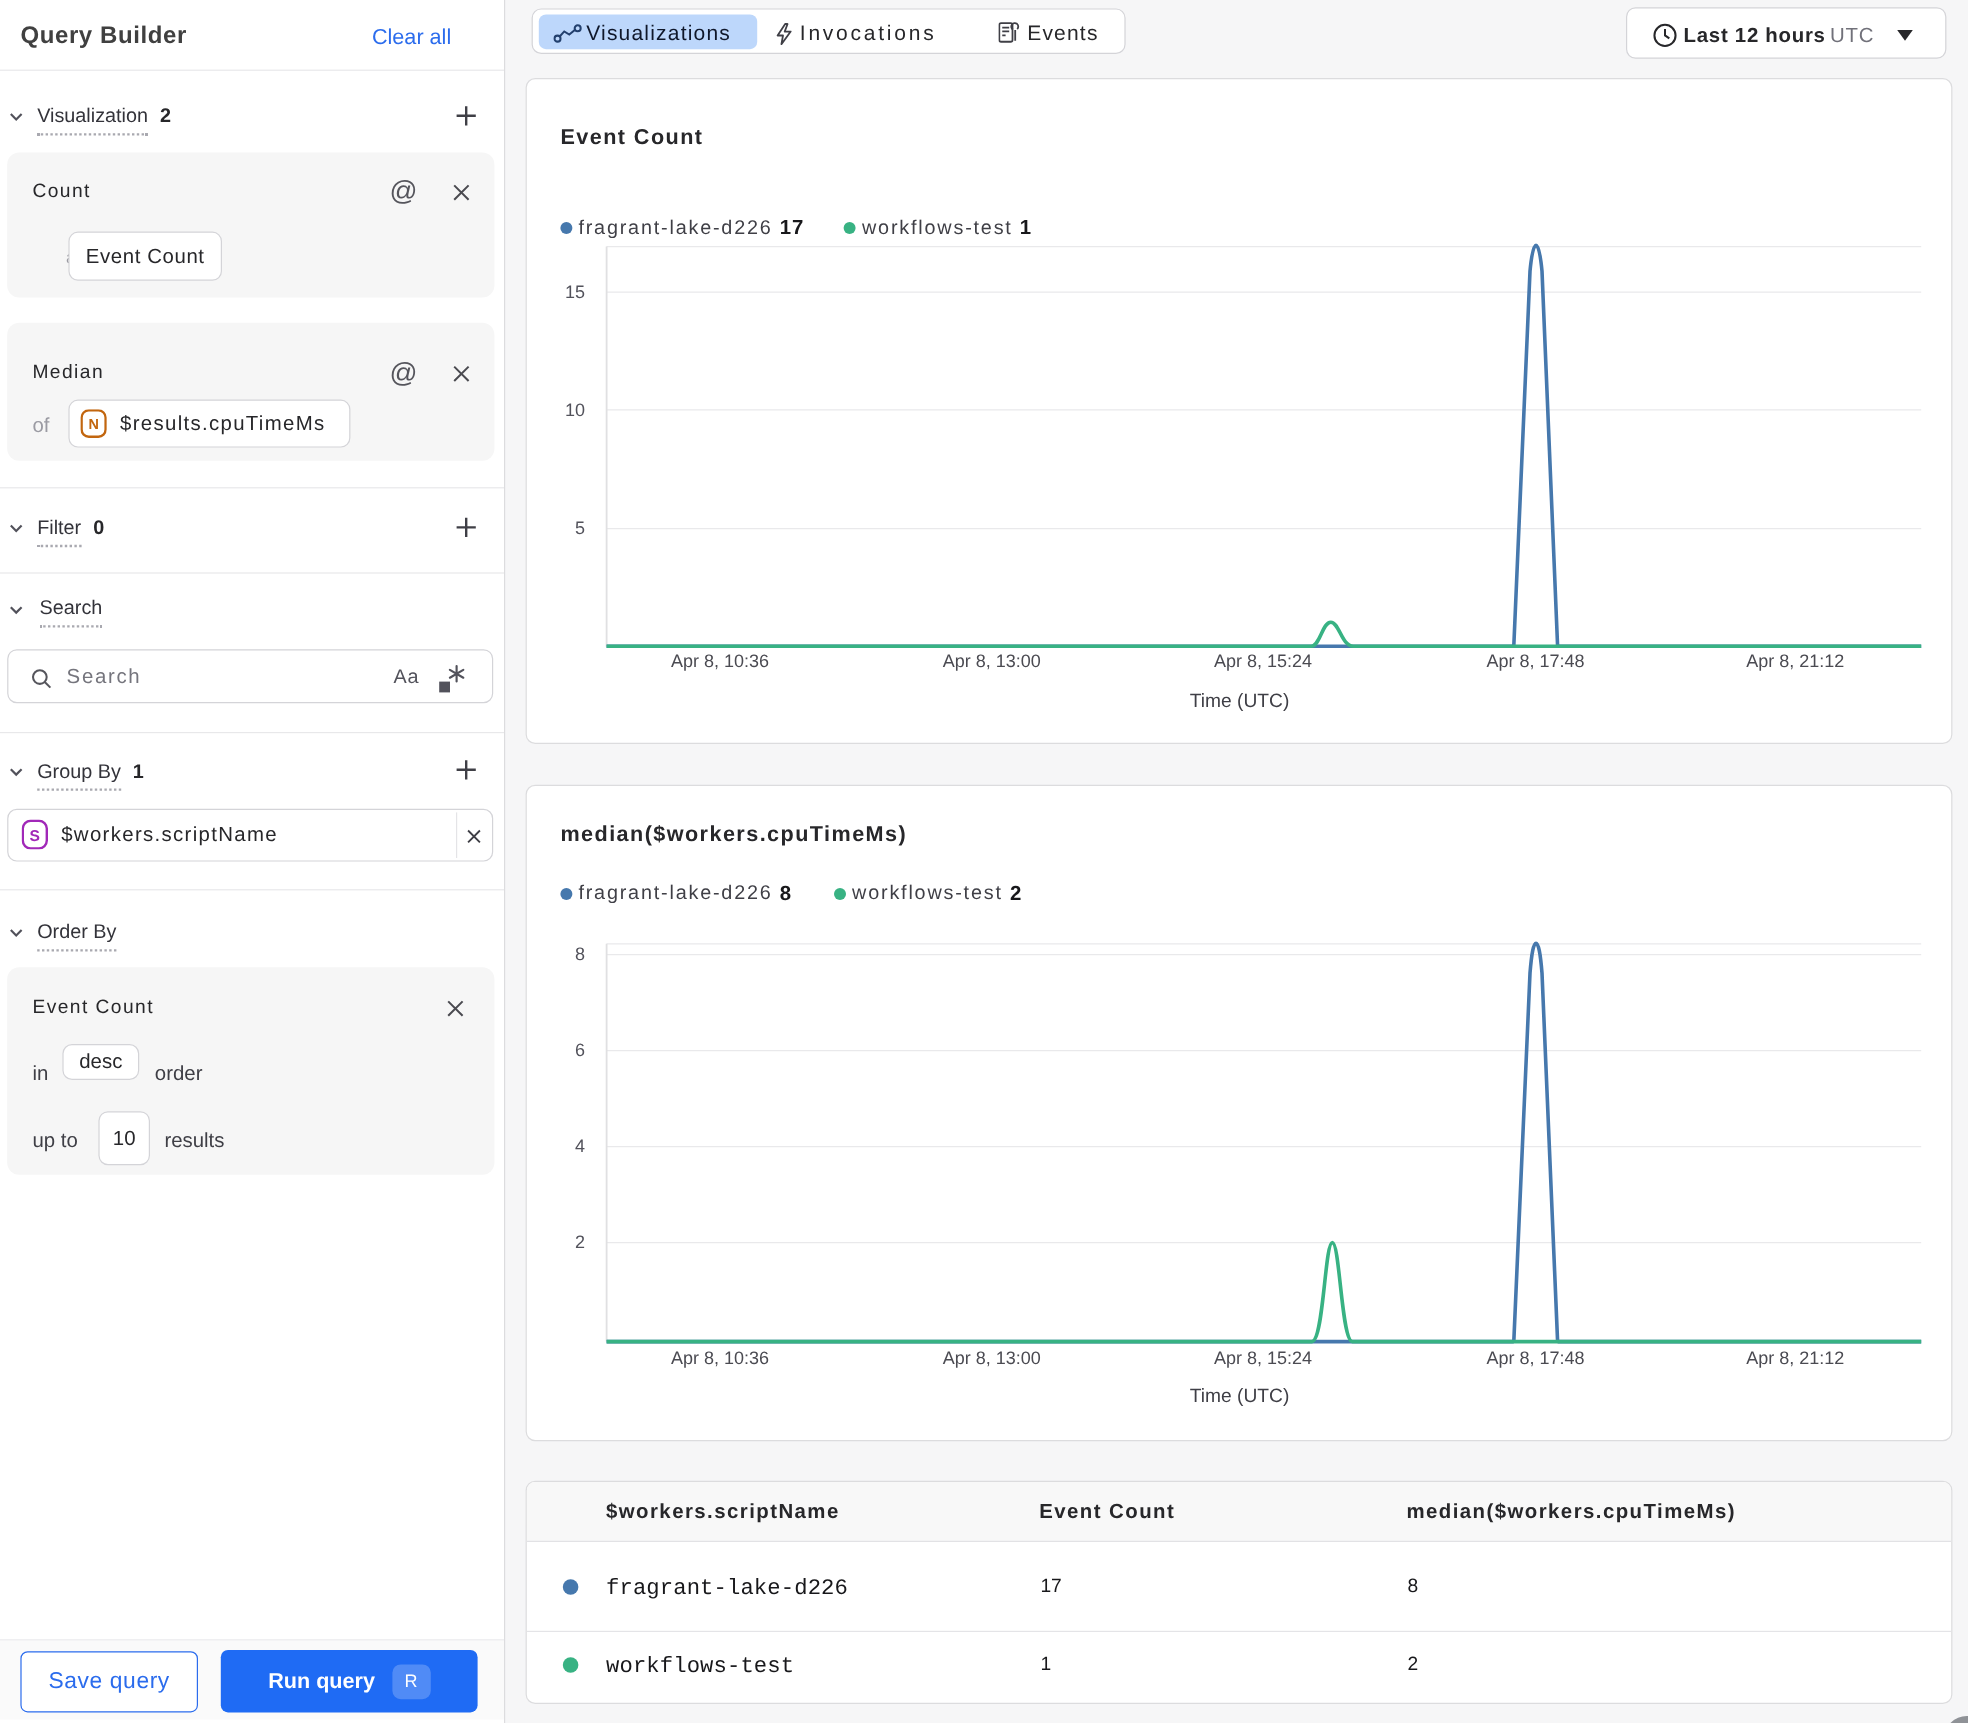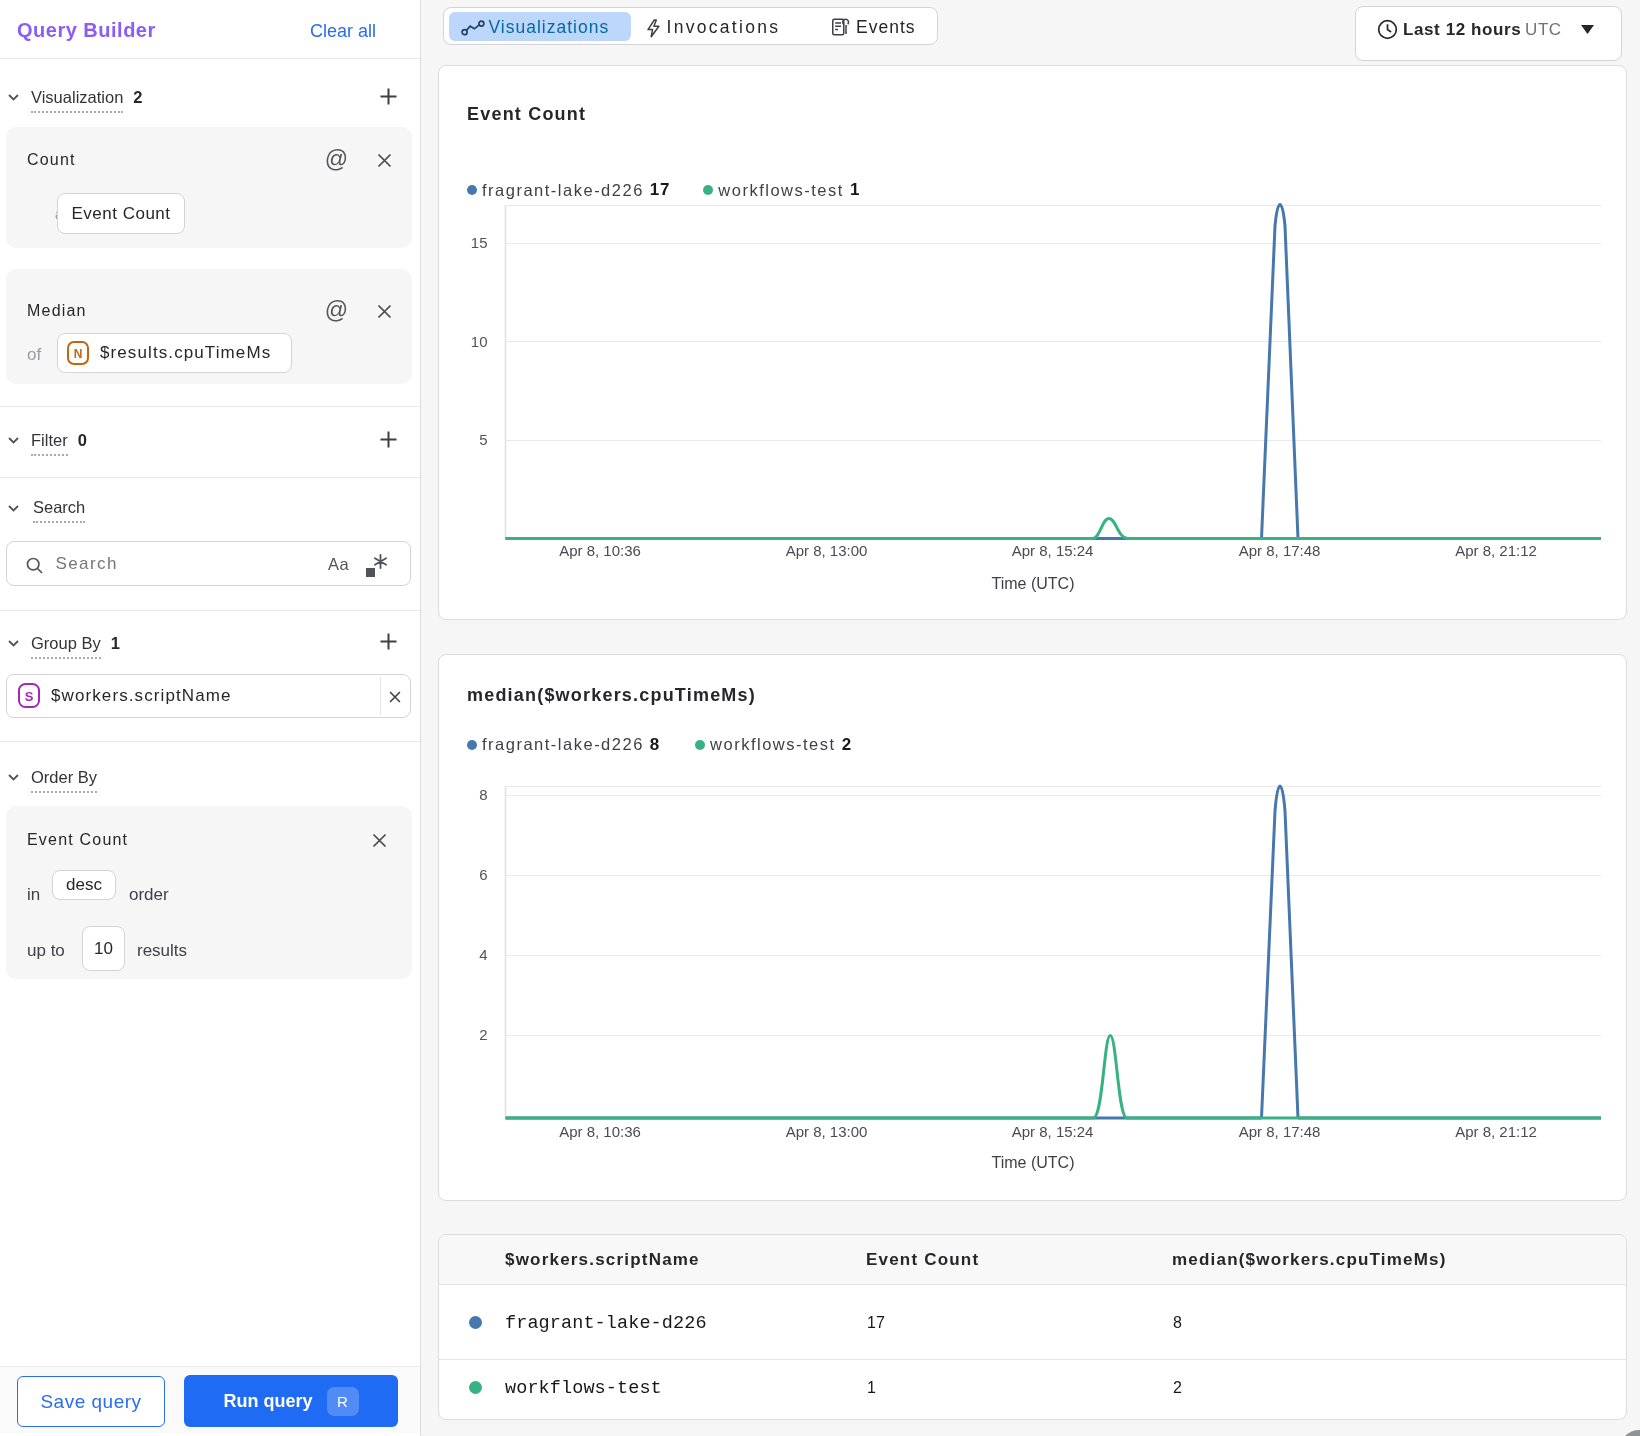--- a/index.html
+++ b/index.html
@@ -2,21 +2,21 @@
 <html><head>
 <meta charset="utf-8">
 <style>
 * { margin:0; padding:0; box-sizing:border-box; }
 html,body { width:1640px; height:1436px; overflow:hidden; }
 body { font-family:"Liberation Sans", sans-serif; background:#f6f6f7; color:#27272a; position:relative; }
 .abs { position:absolute; }
 
 #sidebar { position:absolute; left:0; top:0; width:421px; height:1436px; background:#fff; border-right:1px solid #dcdcde; }
 #sbheader { position:absolute; left:0; top:0; width:420px; height:59px; border-bottom:1px solid #e8e8ea; }
-#sbheader .title { position:absolute; left:17px; top:19px; font-size:20px; font-weight:700; color:#8b5cf6; letter-spacing:0.5px;}
+#sbheader .title { position:absolute; left:17px; top:19px; font-size:20px; font-weight:700; color:#404040; letter-spacing:0.5px;}
 #sbheader .clear { position:absolute; right:44px; top:21px; font-size:18px; color:#2b6ced; }
 .sec-border { position:absolute; left:0; width:420px; border-top:1px solid #e8e8ea; }
 .sec-head { position:absolute; font-size:16.5px; color:#33333a; }
 .sec-head .lbl { border-bottom:2px dotted #a9a9b0; padding-bottom:5px; }
 .sec-head .cnt { font-weight:700; color:#27272a; margin-left:10px; }
 .chev { position:absolute; left:7px; width:13px; height:13px; }
 .plus { position:absolute; right:22px; width:19px; height:19px; }
 .card { position:absolute; left:6px; width:406px; background:#f6f6f6; border-radius:10px; }
 .card .ttl { position:absolute; left:21px; font-size:16px; font-weight:500; color:#27272a; letter-spacing:1.2px; }
 .card .at { position:absolute; right:64px; font-size:23px; color:#55555c; }
@@ -27,21 +27,21 @@
 
 #sbfooter { position:absolute; left:0; top:1366px; width:420px; height:67px; background:#fafafa; border-top:1px solid #ececee; }
 #savebtn { position:absolute; left:17px; top:9px; width:148px; height:51px; border:1px solid #2b6ced; border-radius:6px; background:#fff; color:#2b6ced; font-size:19px; letter-spacing:0.5px; display:flex; align-items:center; justify-content:center; }
 #runbtn { position:absolute; left:184px; top:8px; width:214px; height:52px; border-radius:6px; background:#1f6bf4; color:#fff; font-size:18px; font-weight:600; display:flex; align-items:center; justify-content:center; gap:14px; }
 #runbtn .kbd { display:inline-flex; width:32px; height:29px; background:rgba(255,255,255,0.22); border-radius:7px; align-items:center; justify-content:center; font-size:15px; font-weight:400; }
 
 #main { position:absolute; left:421px; top:0; width:1219px; height:1436px; }
 #tabbar { position:absolute; left:22px; top:7px; width:495px; height:38px; background:#fff; border:1px solid #d4d4d8; border-radius:8px; }
 #pill { position:absolute; left:4.5px; top:4px; width:182px; height:28.5px; background:#bdd7fb; border-radius:6px; }
 .tabtxt { position:absolute; top:9px; font-size:17.5px; letter-spacing:1px; color:#27272a; }
-#timesel { position:absolute; left:934px; top:6px; width:267px; height:55px; background:#fff; border:1px solid #d4d4d8; border-radius:8px; }
+#timesel { position:absolute; left:934px; top:6px; width:267px; height:43px; background:#fff; border:1px solid #d4d4d8; border-radius:8px; }
 .chartcard { position:absolute; left:17px; width:1189px; background:#fff; border:1px solid #dcdcde; border-radius:8px; }
 .ctitle { position:absolute; left:28px; font-size:18px; font-weight:700; color:#27272a; letter-spacing:1.2px; }
 .legend { position:absolute; left:28px; display:flex; align-items:center; font-size:16.5px; color:#3f3f46; letter-spacing:1.5px; }
 .legend .dot { width:10px; height:10px; border-radius:50%; margin-right:5px; }
 .legend b { color:#18181b; margin-left:6px; font-weight:700; font-size:17px; letter-spacing:0.8px; }
 
 #tablecard { position:absolute; left:17px; top:1234px; width:1189px; height:186px; background:#fff; border:1px solid #dcdcde; border-radius:8px; overflow:hidden; }
 #thead { position:absolute; left:0; top:0; width:100%; height:50px; background:#f8f8f8; border-bottom:1px solid #e2e2e5; }
 #thead div { position:absolute; top:15px; font-size:17px; font-weight:700; color:#27272a; letter-spacing:1.2px; }
 .trow { position:absolute; left:0; width:100%; }
@@ -134,21 +134,21 @@
 
   <div id="tabbar">
     <div id="pill"></div>
     <svg class="abs" style="left:17px; top:11.5px;" width="24" height="16" viewBox="0 0 24 16">
         <g stroke="#23406e" stroke-width="1.7" fill="none">
           <circle cx="3.6" cy="12.2" r="2.5"></circle>
           <circle cx="20.4" cy="3.6" r="2.5"></circle>
           <path d="M5.4 10.4 L9.2 6.2 L13.4 8.8 L18.5 4.6"></path>
         </g>
       </svg>
-    <div class="tabtxt" style="left:44.5px; color:#0369a1;">Visualizations</div>
+    <div class="tabtxt" style="left:44.5px; color:#0f172a;">Visualizations</div>
     <svg class="abs" style="left:202px; top:10.5px;" width="15" height="19" viewBox="0 0 15 19">
         <path d="M8.3 1 L2 10.6 H6.5 L5.2 17.8 L12.9 7.3 H7.9 L10.3 1 Z" fill="none" stroke="#3f3f46" stroke-width="1.5" stroke-linejoin="round"></path>
       </svg>
     <div class="tabtxt" style="left:222.5px; letter-spacing:2.3px;">Invocations</div>
     <svg class="abs" style="left:388px; top:10px;" width="18" height="18" viewBox="0 0 18 18">
         <g fill="none" stroke="#3f3f46" stroke-width="1.5">
           <rect x="0.75" y="1.2" width="11" height="15.6" rx="1.5"></rect>
           <path d="M3.2 5 H9 M3.2 8.2 H9 M3.2 11.4 H6"></path>
           <path d="M12.1 6.6 a2.9 2.9 0 1 1 3.6 -0.4"></path>
           <path d="M14 6.9 V16"></path>

